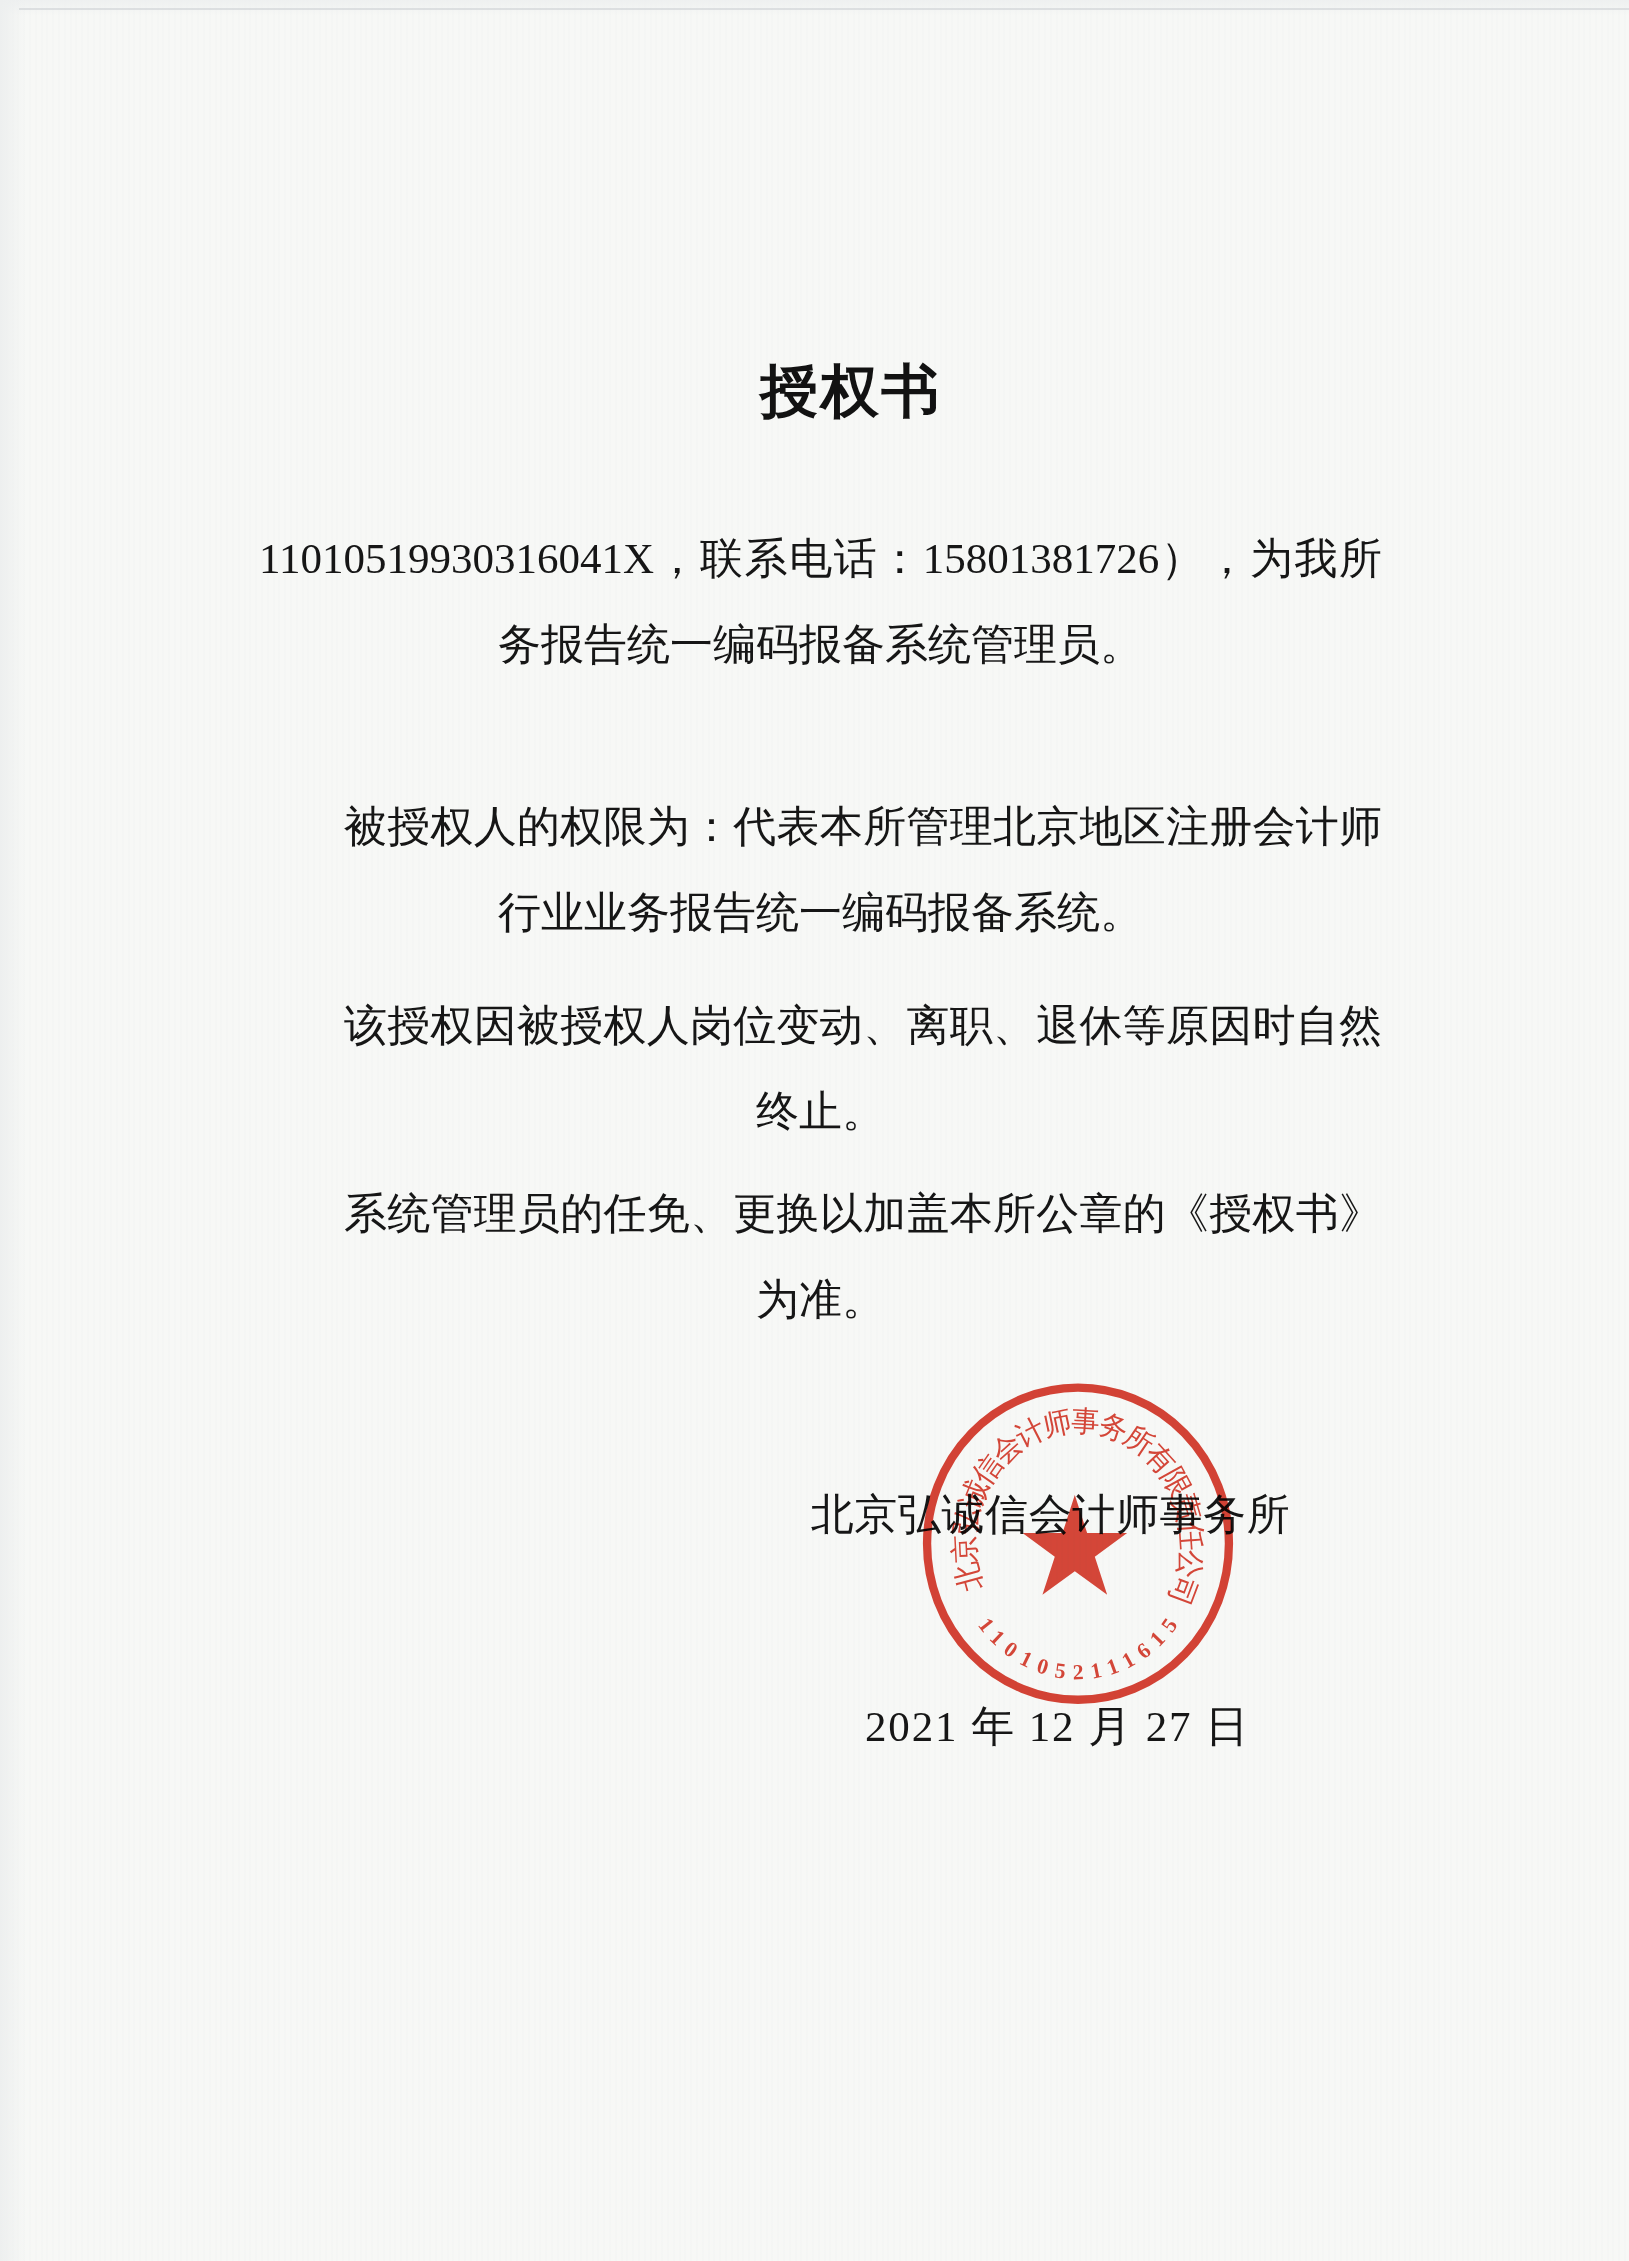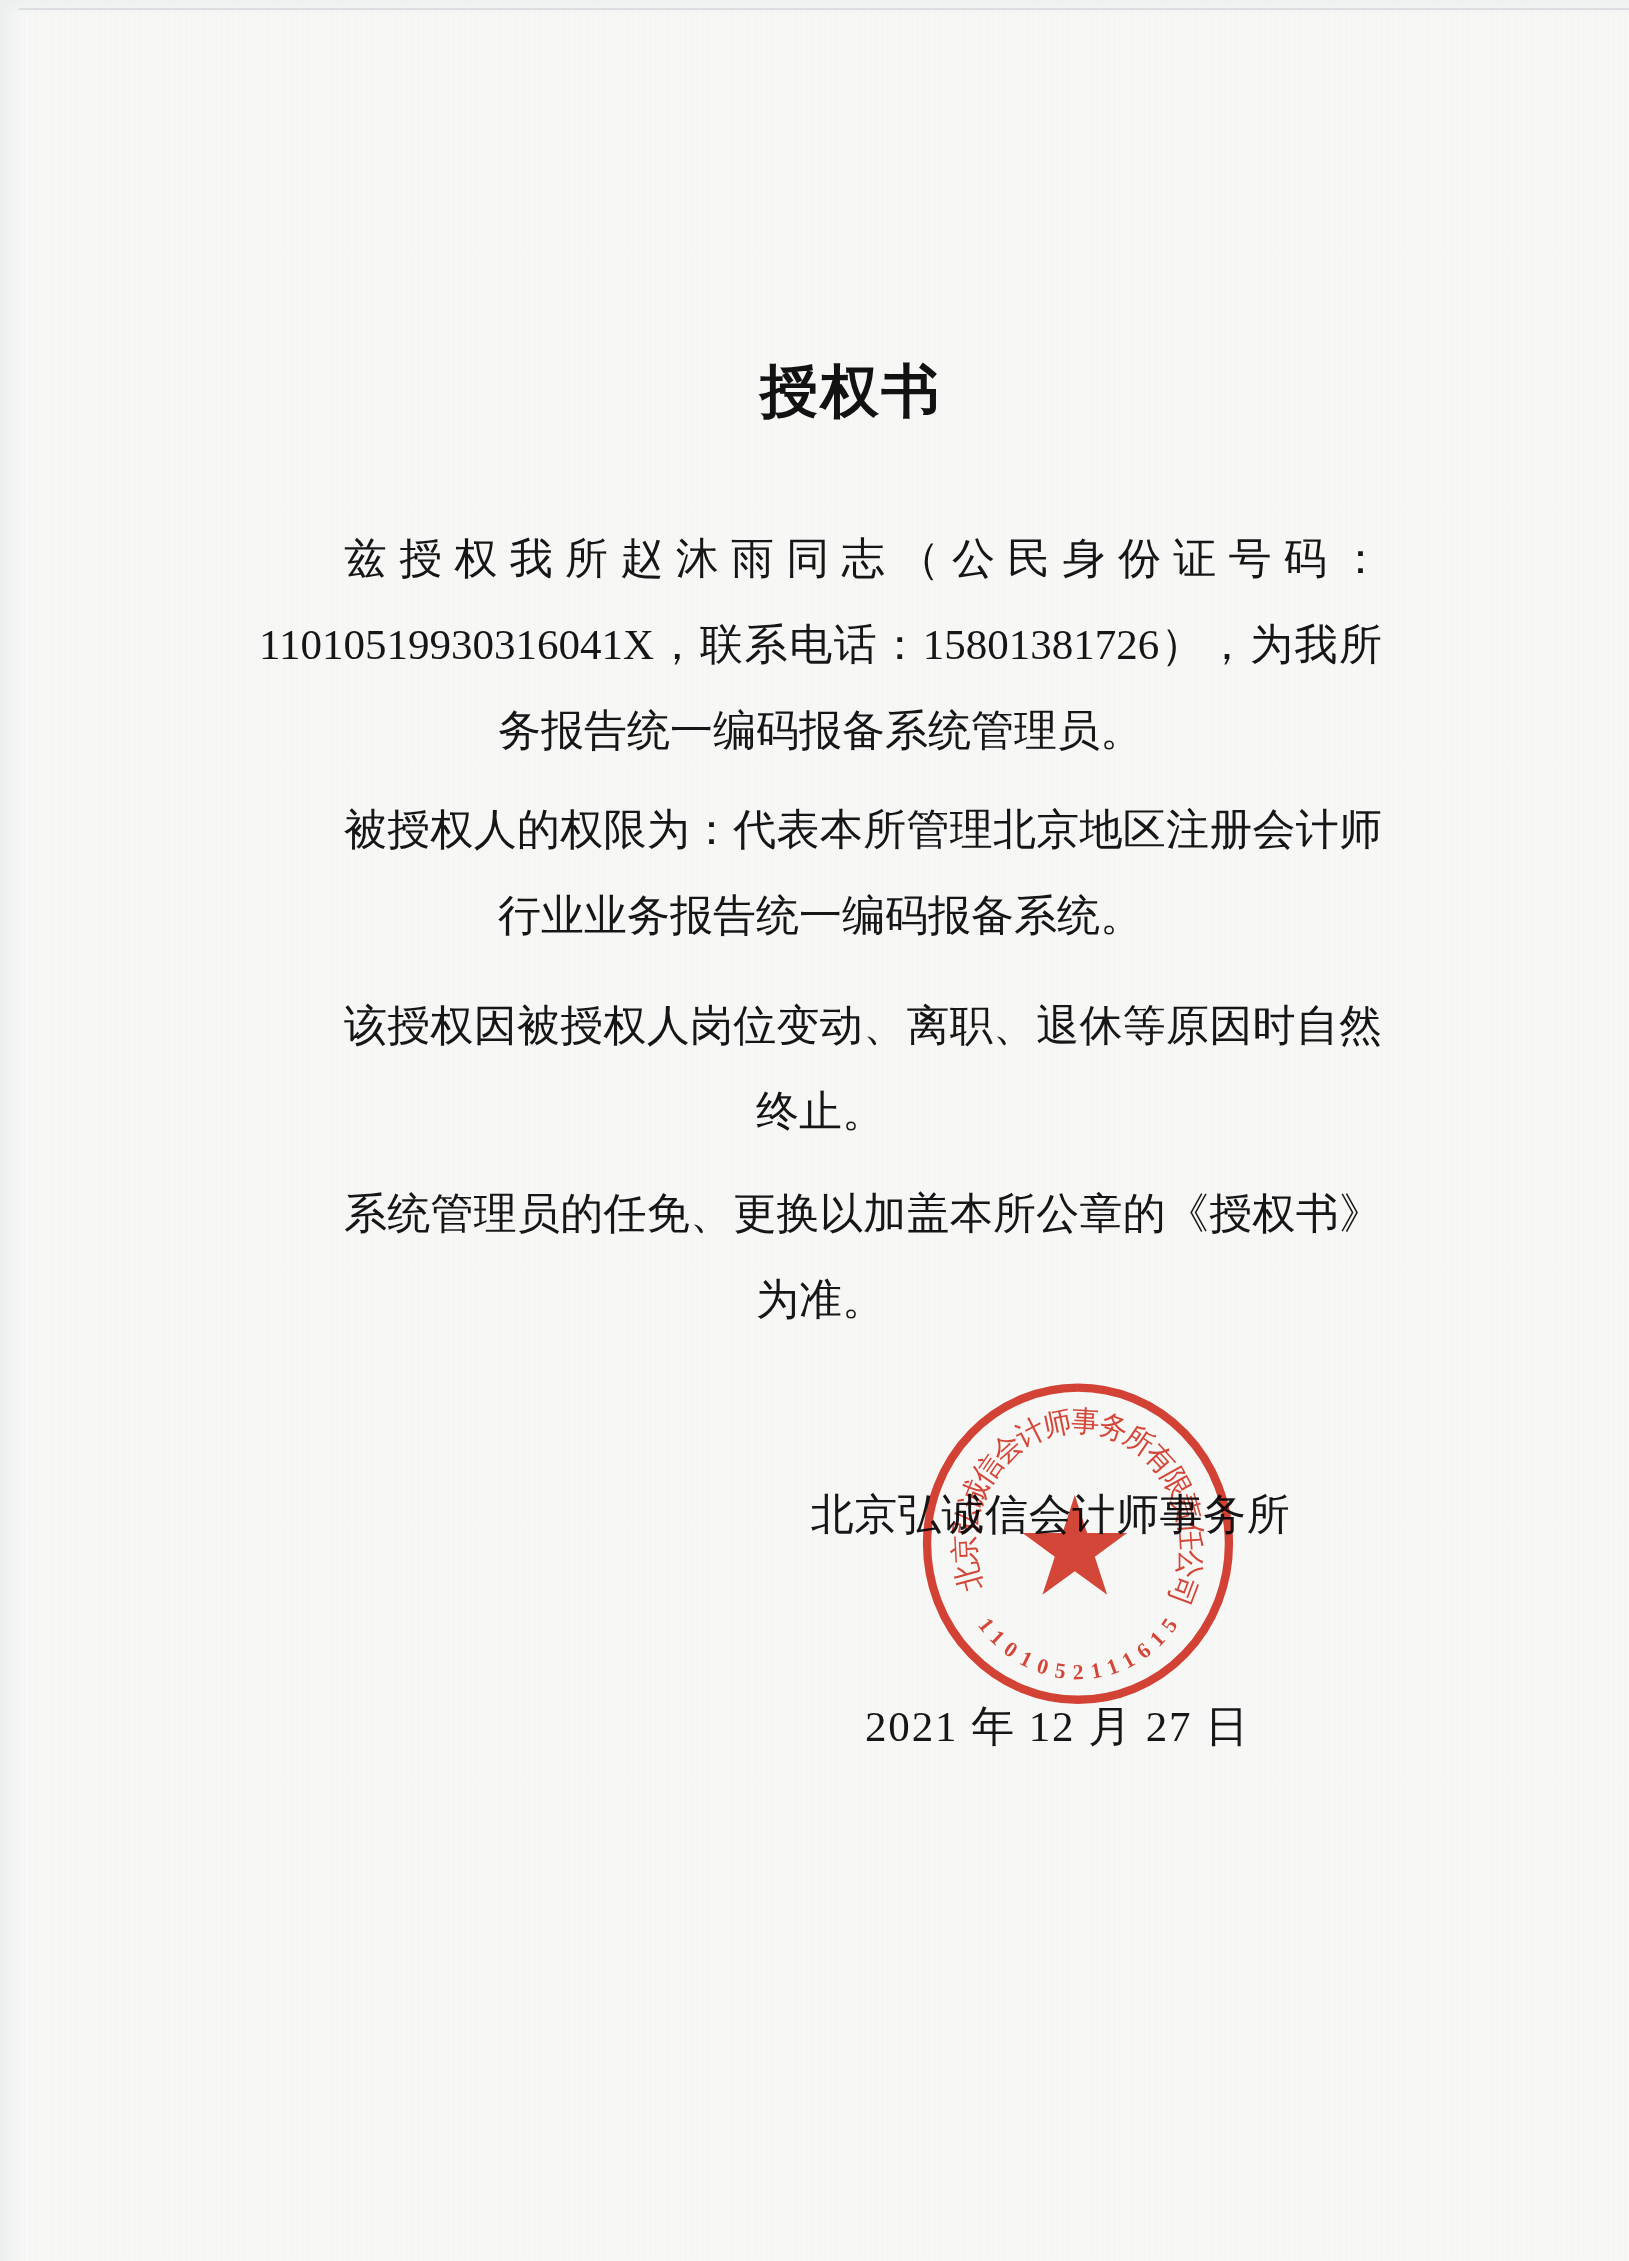--- a/index.html
+++ b/index.html
@@ -39,21 +39,21 @@
   }
   .fill {
     white-space: normal;
     text-align: justify;
     text-align-last: justify;
     text-justify: inter-character;
     overflow: hidden;
   }
   .ind { text-indent: 85px; }
   .p1 { top: 516px; }
-  .p2 { top: 787px; }
+  .p2 { top: 787px; font-family: Liberation Mono, monospace; }
   .p3 { top: 983px; }
   .p4 { top: 1171px; }
   .sig-line {
     position: absolute;
     font-size: 43px; line-height: 46px;
     color: #161616; text-align: center; width: 967px;
     white-space: nowrap;
   }
   .sig-org1 { left: 567px; top: 1492px; letter-spacing: 0.6px; }
   .sig-org2 { left: 580px; top: 1591px; letter-spacing: 1.3px; }
@@ -74,21 +74,20 @@
 </head>
 <body>
 
 <div id="page">
 
   <div class="scan-edge-top"></div>
 
   <div class="doc-title">授权书</div>
 
   <div class="body-col p1">
-    <div class="line fill ind">兹授权我所赵沐雨同志（公民身份证号码：</div>
     <div class="line fill">11010519930316041X，联系电话：15801381726），为我所业</div>
     <div class="line">务报告统一编码报备系统管理员。</div>
   </div>
 
   <div class="body-col p2">
     <div class="line fill ind">被授权人的权限为：代表本所管理北京地区注册会计师</div>
     <div class="line">行业业务报告统一编码报备系统。</div>
   </div>
 
   <div class="body-col p3">

